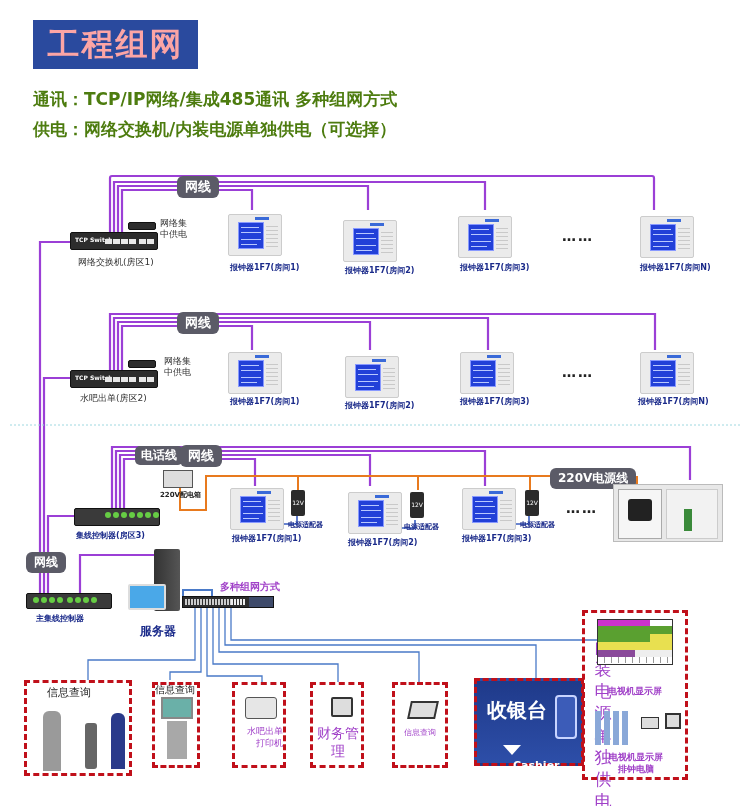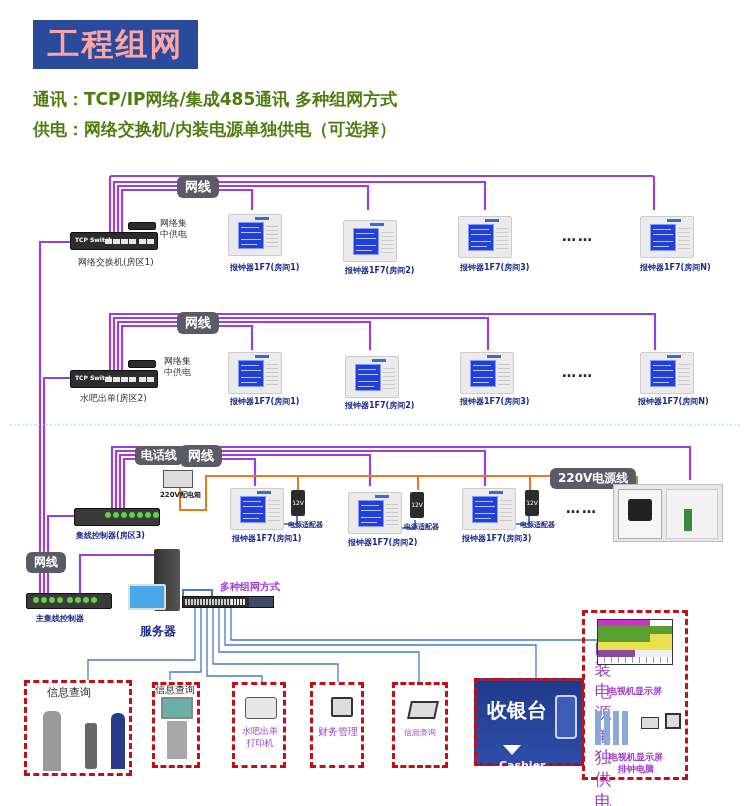--- a/index.html
+++ b/index.html
@@ -304,34 +304,34 @@
   <div class="abs" style="left:58px;top:40px;width:12px;height:46px;background:#666;border-radius:3px;"></div>
   <div class="abs" style="left:84px;top:30px;width:14px;height:56px;background:#2a3a8a;border-radius:6px 6px 0 0;"></div>
 </div>
 <div class="abs dashbox" style="left:152px;top:682px;width:48px;height:86px;">
   <div class="abs" style="left:0;top:-2px;font-size:10px;color:#222;white-space:nowrap;">信息查询</div>
   <div class="abs" style="left:6px;top:12px;width:32px;height:22px;background:#6ab0a8;border:2px solid #888;"></div>
   <div class="abs" style="left:12px;top:36px;width:20px;height:38px;background:#a8a8a8;"></div>
 </div>
 <div class="abs dashbox" style="left:232px;top:682px;width:54px;height:86px;">
   <div class="abs" style="left:10px;top:12px;width:32px;height:22px;background:#e6e6e6;border:1px solid #555;border-radius:3px;"></div>
-  <div class="abs purple-text" style="left:2px;top:40px;width:46px;font-size:9px;text-align:center;white-space:pre;line-height:12px;">水吧出单
+  <div class="abs purple-text" style="left:2px;top:40px;width:46px;font-size:9px;text-align:right;white-space:pre;line-height:12px;">水吧出单
 打印机</div>
 </div>
 <div class="abs dashbox" style="left:310px;top:682px;width:54px;height:86px;">
   <div class="abs" style="left:18px;top:12px;width:22px;height:20px;background:#ddd;border:2px solid #333;border-radius:2px;"></div>
-  <div class="abs purple-text" style="left:2px;top:40px;width:46px;font-size:10px;text-align:center;">财务管理</div>
+  <div class="abs purple-text" style="left:2px;top:40px;width:46px;font-size:14px;text-align:center;">财务管理</div>
 </div>
 <div class="abs dashbox" style="left:392px;top:682px;width:56px;height:86px;">
   <div class="abs" style="left:14px;top:16px;width:28px;height:18px;background:#ddd;border:2px solid #333;transform:skewX(-12deg);"></div>
   <div class="abs purple-text" style="left:0;top:42px;width:50px;font-size:8px;text-align:center;white-space:nowrap;">信息查询</div>
 </div>
 <div class="abs dashbox cashier" style="left:474px;top:678px;width:110px;height:88px;">
   <div class="abs" style="left:10px;top:16px;font-size:20px;font-weight:bold;color:#fff;">收银台</div>
-  <div class="abs" style="left:22px;top:46px;font-size:11px;font-weight:bold;color:#fff;margin-top:32px;">Cashier</div>
+  <div class="abs" style="left:36px;top:46px;font-size:11px;font-weight:bold;color:#fff;margin-top:32px;">Cashier</div>
   <div class="abs" style="left:78px;top:14px;width:22px;height:44px;border:2px solid #c8d4ff;border-radius:4px;background:#3c5cb8;"></div>
   <div class="abs" style="left:26px;top:64px;width:0;height:0;border-left:9px solid transparent;border-right:9px solid transparent;border-top:10px solid #fff;"></div>
 </div>
 
 <div class="abs purple-text" style="left:594px;top:636px;width:18px;font-size:17px;line-height:22px;text-align:center;">内装电源单独供电</div>
 <div class="abs dashbox" style="left:582px;top:610px;width:106px;height:170px;">
   <div class="abs tv-screen" style="left:12px;top:6px;width:76px;height:46px;">
     <div style="height:6px;background:#cc33cc;width:70%"></div>
     <div style="height:8px;background:#5aa030"></div>
     <div style="height:8px;background:linear-gradient(90deg,#5aa030 70%,#e8e050 70%)"></div>

